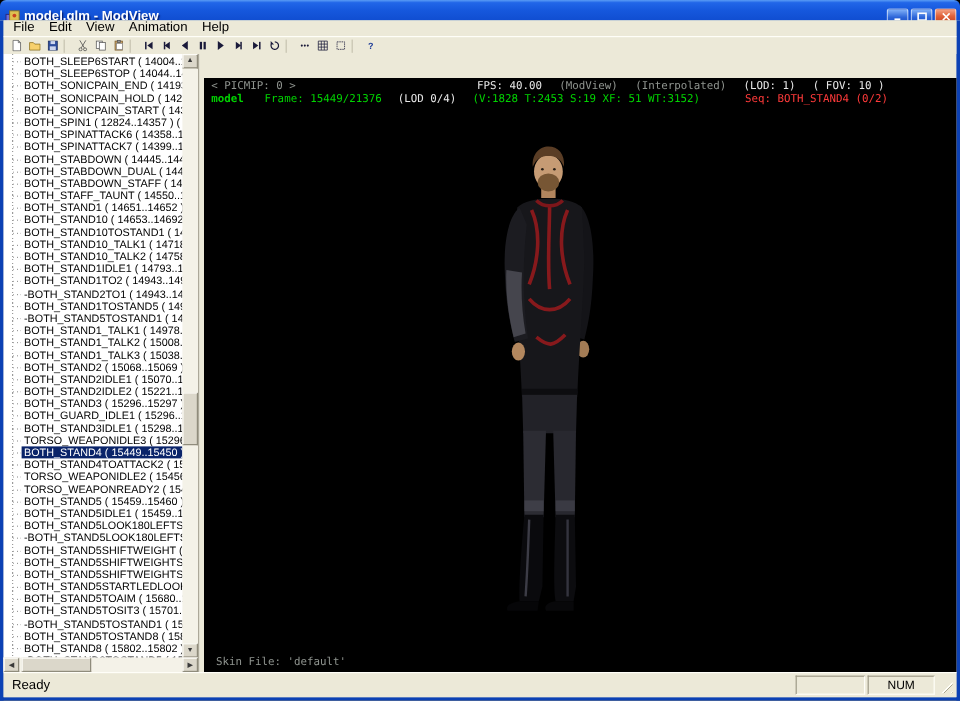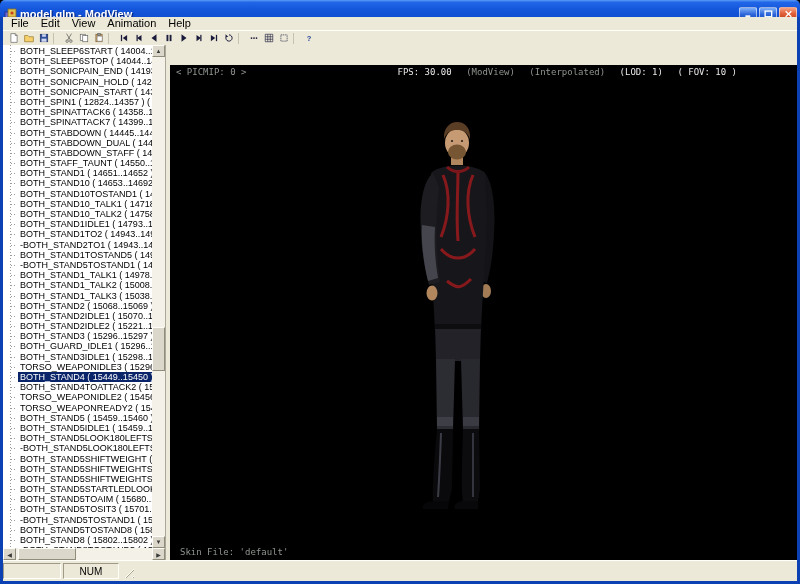--- a/index.html
+++ b/index.html
@@ -317,28 +317,35 @@
         </div>
       </div>
 
       <div class="splitter"></div>
 
       <div class="viewport">
 
         <div class="ov line1">
           <span class="c-gray">&lt; PICMIP: 0 &gt;</span>
           <span class="fpsgroup">
-            <span class="c-white">FPS: 30.00</span>
+            <span class="c-white">FPS: 40.00</span>
             <span class="c-gray">(ModView)</span>
             <span class="c-gray">(Interpolated)</span>
             <span class="c-white">(LOD: 1)</span>
             <span class="c-white">( FOV: 10 )</span>
           </span>
         </div>
 
+        <div class="ov line2">
+          <span class="c-green bold">model</span>
+          <span class="c-green frame">Frame: 15449/21376</span>
+          <span class="c-white lod2">(LOD 0/4)</span>
+          <span class="c-green lod2">(V:1828 T:2453 S:19 XF: 51 WT:3152)</span>
+          <span class="c-red seq">Seq: BOTH_STAND4 (0/2)</span>
+        </div>
 
         <div class="ov skinline c-gray">Skin File: 'default'</div>
 
         <svg class="character" viewBox="0 0 150 400" width="150" height="400">
 
           <path d="M98,50 C107,58 111,82 109,112 C108,136 105,150 102,162 L92,159 C95,132 96,100 93,68 Z" fill="#141418"></path>
           <ellipse cx="101" cy="170" rx="5" ry="7" fill="#a37c55"></ellipse>
 
           <path d="M46,52 C56,42 90,42 100,52 L102,95 C101,130 98,165 96,210 L50,210 C48,165 45,130 44,95 Z" fill="#17171b"></path>
           <g stroke="#8e1a1d" fill="none" stroke-width="3" opacity="0.95">
@@ -373,19 +380,20 @@
           <path d="M48,380 L64,380 L63,388 L38,388 C36,384 40,381 48,380 Z" fill="#060608"></path>
           <path d="M78,308 L94,308 L95,368 L93,380 L78,380 C76,372 77,340 78,308 Z" fill="#0c0c0f"></path>
           <path d="M78,380 L93,380 L93,388 L70,388 C68,384 71,381 78,380 Z" fill="#08080a"></path>
           <path d="M56,312 C55,340 54,362 53,376" stroke="#3c3c46" stroke-width="2" fill="none"></path>
           <path d="M88,312 C88,340 88,362 88,376" stroke="#34343e" stroke-width="2" fill="none"></path>
         </svg>
       </div>
     </div>
 
     <div class="statusbar">
+      <span class="sb-ready">Ready</span>
       <span class="sb-pane empty"></span>
       <span class="sb-pane num">NUM</span>
       <span class="sb-grip"></span>
     </div>
 
   </div>
 </div>
 
 </body></html>

